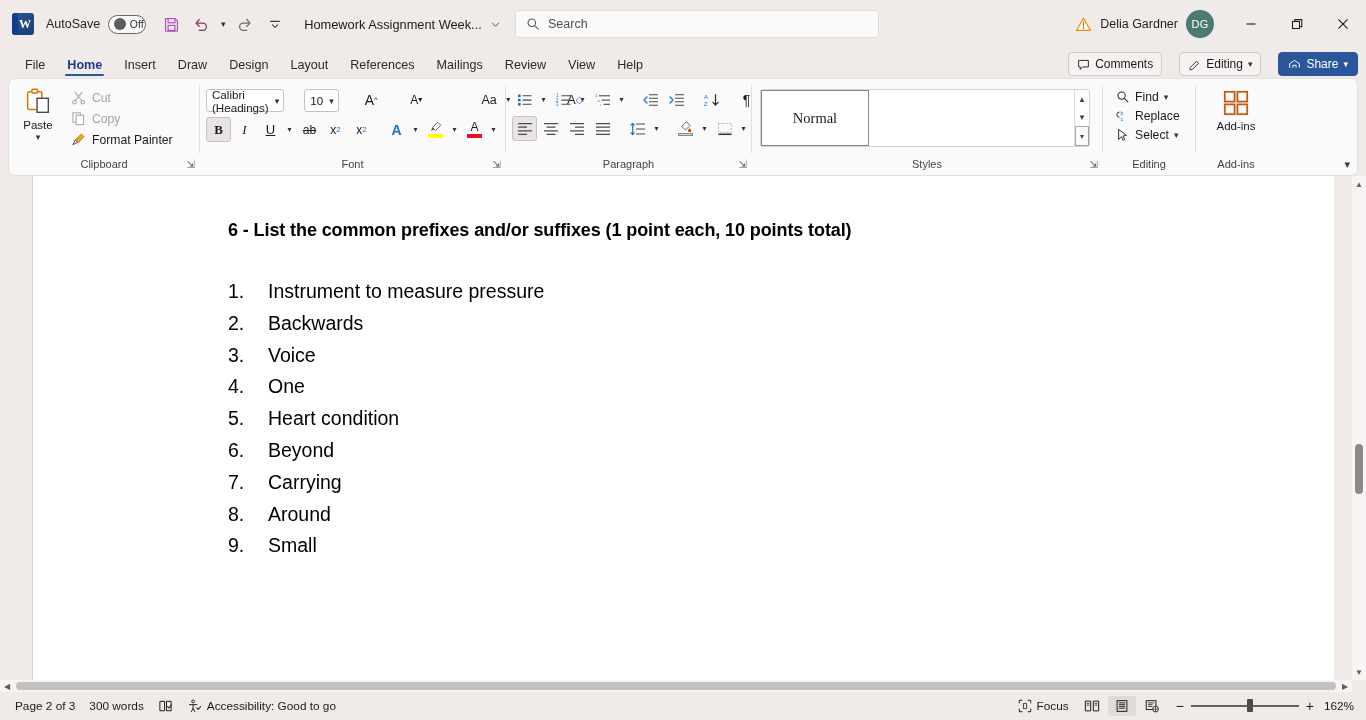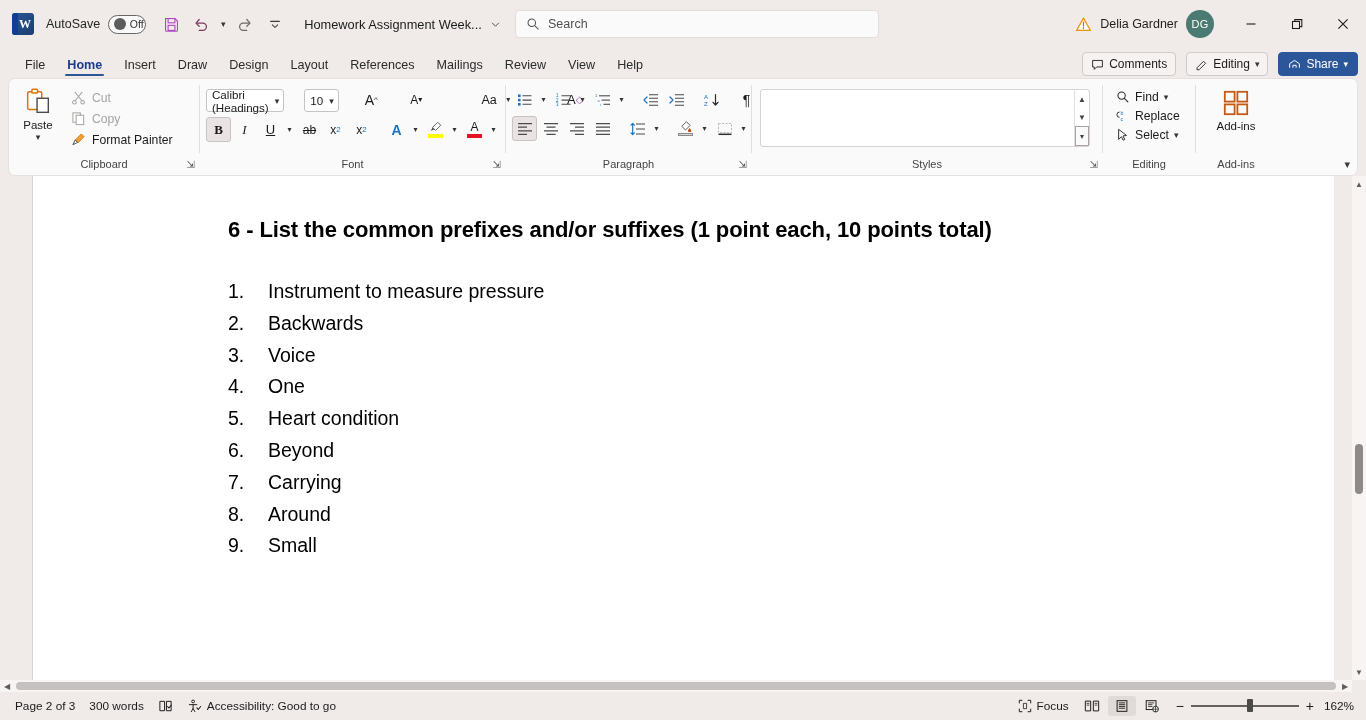--- a/index.html
+++ b/index.html
@@ -53,21 +53,21 @@
   }
   .wbtn { width: 46px; height: 48px; display: flex; align-items: center; justify-content: center; }
 
   
   .tabstrip { height: 30px; display: flex; align-items: flex-end; background: #f0eae9; padding-left: 14px; position: relative; flex: none; }
   .tab { font-size: 12.6px; color: #2b2b2b; padding: 0 11px; height: 26px; line-height: 26px; position: relative; border-radius: 4px 4px 0 0; }
   .tab.active { color: #1b3c8c; font-weight: bold; }
   .tab.active::after {
     content: ""; position: absolute; left: 9px; right: 9px; bottom: 2px; height: 2.5px; background: #2b579a; border-radius: 2px;
   }
-  .tabstrip-right { position: absolute; right: 8px; bottom: 2px; display: flex; align-items: flex-end; gap: 10px; margin-top: 8px; }
+  .tabstrip-right { position: absolute; right: 8px; bottom: 2px; display: flex; align-items: flex-end; gap: 17px; margin-top: 8px; }
   .pillbtn {
     height: 24px; border: 1px solid #cfcac9; border-radius: 4px; background: #f6f2f1;
     display: flex; align-items: center; gap: 5px; padding: 0 8px; font-size: 12px; color: #1b1b1b;
   }
   .sharebtn {
     height: 24px; border-radius: 4px; background: #2b579a; color: #fff;
     display: flex; align-items: center; gap: 5px; padding: 0 9px; font-size: 12px; border: 1px solid #2b579a;
   }
 
   
@@ -134,21 +134,21 @@
   .addin-btn .lbl { font-size: 11.5px; margin-top: 3px; color: #1b1b1b; }
   .ribbon-collapse { position: absolute; right: 7px; bottom: 4px; font-size: 11px; color: #3b3b3b; }
 
   
   .docarea { flex: 1; position: relative; background: #f0eae9; overflow: hidden; }
   .page {
     position: absolute; left: 32px; top: 0; width: 1302px; bottom: 12px; background: #fff;
     border-left: 1px solid #d8d3d2;
   }
   .doc-content { padding: 38px 0 0 195px; }
-  .hline { font-size: 22px; font-weight: bold; color: #000; line-height: 32px; letter-spacing: -0.1px; }
+  .hline { font-size: 18px; font-weight: bold; color: #000; line-height: 32px; letter-spacing: -0.1px; }
   .numlist { margin-top: 30px; }
   .nrow { display: flex; font-size: 19.5px; color: #000; line-height: 31.8px; }
   .nrow .num { width: 40px; flex: none; }
 
   .vscroll {
     position: absolute; right: 0; top: 0; bottom: 12px; width: 14px; background: #f7f4f3;
     display: flex; flex-direction: column; align-items: center;
   }
   .vscroll .arrow { height: 16px; display: flex; align-items: center; justify-content: center; font-size: 8px; color: #5d5d5d; }
   .vthumb { position: absolute; left: 3px; width: 8px; border-radius: 4px; background: #8d8a89; }
@@ -525,20 +525,21 @@
       <div class="glabel">
         <span>Paragraph</span>
         <span class="dlg">⇲</span>
       </div>
     </div>
     <div class="sep"></div>
 
     <div class="rgroup" style="width:350px">
       <div class="body">
         <div class="gallery">
+          <div class="style-tile">Normal</div>
           <div class="gal-scroll">
             <div>▲</div>
             <div>▼</div>
             <div>▾</div>
           </div>
         </div>
       </div>
       <div class="glabel">
         <span>Styles</span>
         <span class="dlg">⇲</span>

